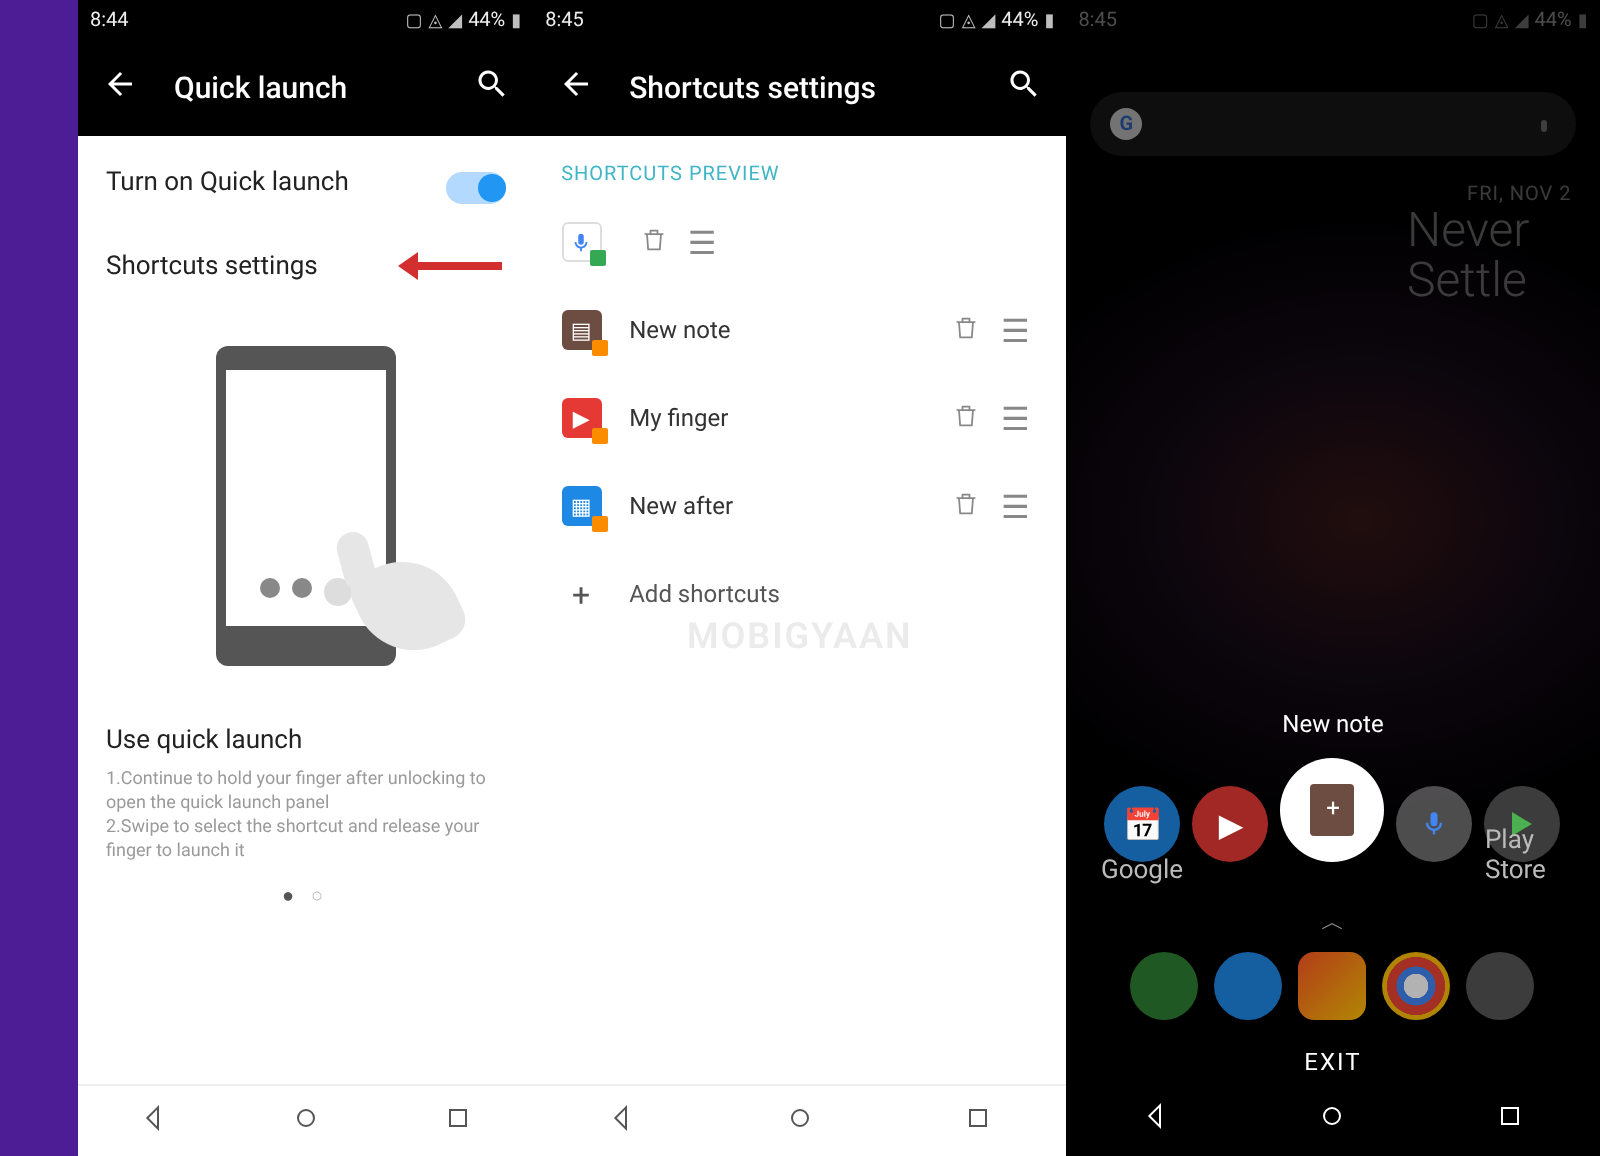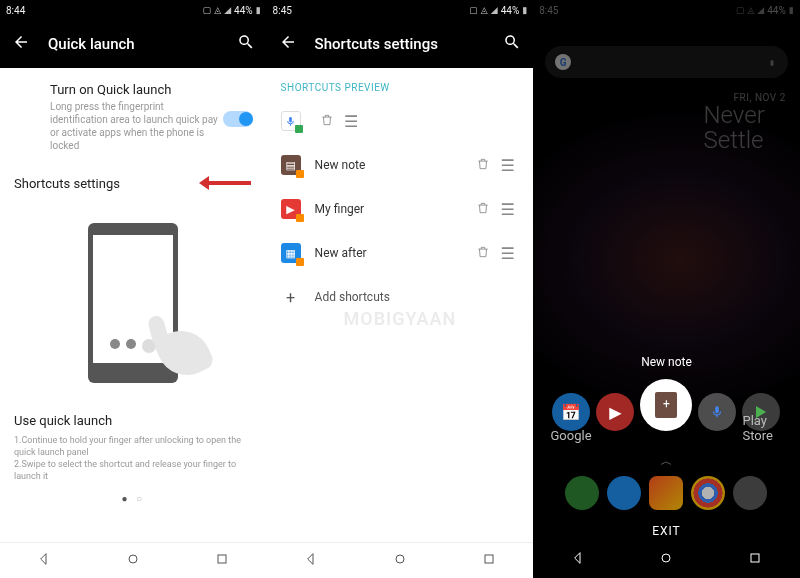--- a/index.html
+++ b/index.html
@@ -1,36 +1,36 @@
 <!DOCTYPE html>
 <html><head>
 <meta charset="utf-8">
 <style>
   * { box-sizing: border-box; margin: 0; padding: 0; font-family: -apple-system, Roboto, sans-serif; }
   body { width: 800px; height: 578px; display: flex; background: #fff; overflow: hidden; }
   .panel { width: 266.6px; height: 578px; position: relative; display: flex; flex-direction: column; }
-  .p1 { background: #d946ef; }
+  .p1 { background: #4c1d95; padding-left: 39px; }
   .p2 { background: #fff; }
   .p3 { background: #0a0a0a; color: #fff; position: relative; overflow: hidden; }
 
   
   .status { height: 20px; background: #000; color: #eee; display: flex; align-items: center; justify-content: space-between; font-size: 10px; padding: 0 6px; }
   .p3 .status { background: rgba(0,0,0,0.6); color: #aaa; }
   .status .right { display: flex; gap: 3px; align-items: center; }
   .sicon { font-size: 9px; opacity: 0.8; }
 
   
   .toolbar { height: 48px; background: #000; color: #fff; display: flex; align-items: center; padding: 0 12px; }
   .toolbar .title { font-size: 15px; font-weight: 500; margin-left: 18px; flex: 1; }
   .toolbar svg { fill: #fff; }
 
   .content { flex: 1; overflow: hidden; background: #fff; padding: 0 14px; }
 
   
-  .setting-row { padding: 14px 0 10px; display: flex; align-items: center; margin-left: 36px; }
+  .setting-row { padding: 14px 0 10px; display: flex; align-items: flex-end; }
   .setting-row .texts { flex: 1; }
   .setting-title { font-size: 13px; color: #222; margin-bottom: 3px; }
   .setting-sub { font-size: 10px; color: #9a9a9a; line-height: 1.3; }
   .toggle { width: 30px; height: 16px; background: #b3d9ff; border-radius: 8px; position: relative; margin-top: 4px; }
   .toggle::after { content: ''; width: 14px; height: 14px; background: #2196f3; border-radius: 50%; position: absolute; right: 0; top: 1px; }
 
   .shortcuts-row { padding: 14px 0; font-size: 13px; color: #222; position: relative; }
   .arrow-red { position: absolute; right: -6px; top: 12px; width: 60px; height: 18px; }
   .arrow-red::before { content: ''; position: absolute; left: 8px; top: 7px; width: 44px; height: 4px; background: #d32f2f; }
   .arrow-red::after { content: ''; position: absolute; left: 0; top: 2px; width: 0; height: 0; border-right: 10px solid #d32f2f; border-top: 7px solid transparent; border-bottom: 7px solid transparent; }
@@ -128,21 +128,20 @@
         </svg></span>
     <span class="title">Quick launch</span>
     <span><svg width="18" height="18" viewBox="0 0 24 24">
           <path d="M15.5 14h-.8l-.3-.3a6.5 6.5 0 10-.7.7l.3.3v.8l5 5 1.5-1.5-5-5zM9.5 14A4.5 4.5 0 119.5 5a4.5 4.5 0 010 9z"></path>
         </svg></span>
   </div>
   <div class="content">
     <div class="setting-row">
       <div class="texts">
         <div class="setting-title">Turn on Quick launch</div>
-        <div class="setting-sub">Long press the fingerprint identification area to launch quick pay or activate apps when the phone is locked</div>
       </div>
       <div class="toggle"></div>
     </div>
     <div class="shortcuts-row">
       <span>Shortcuts settings</span>
       <span class="arrow-red"></span>
     </div>
     <div class="phone-illustration">
       <div class="phone-box">
         <div class="dots">

